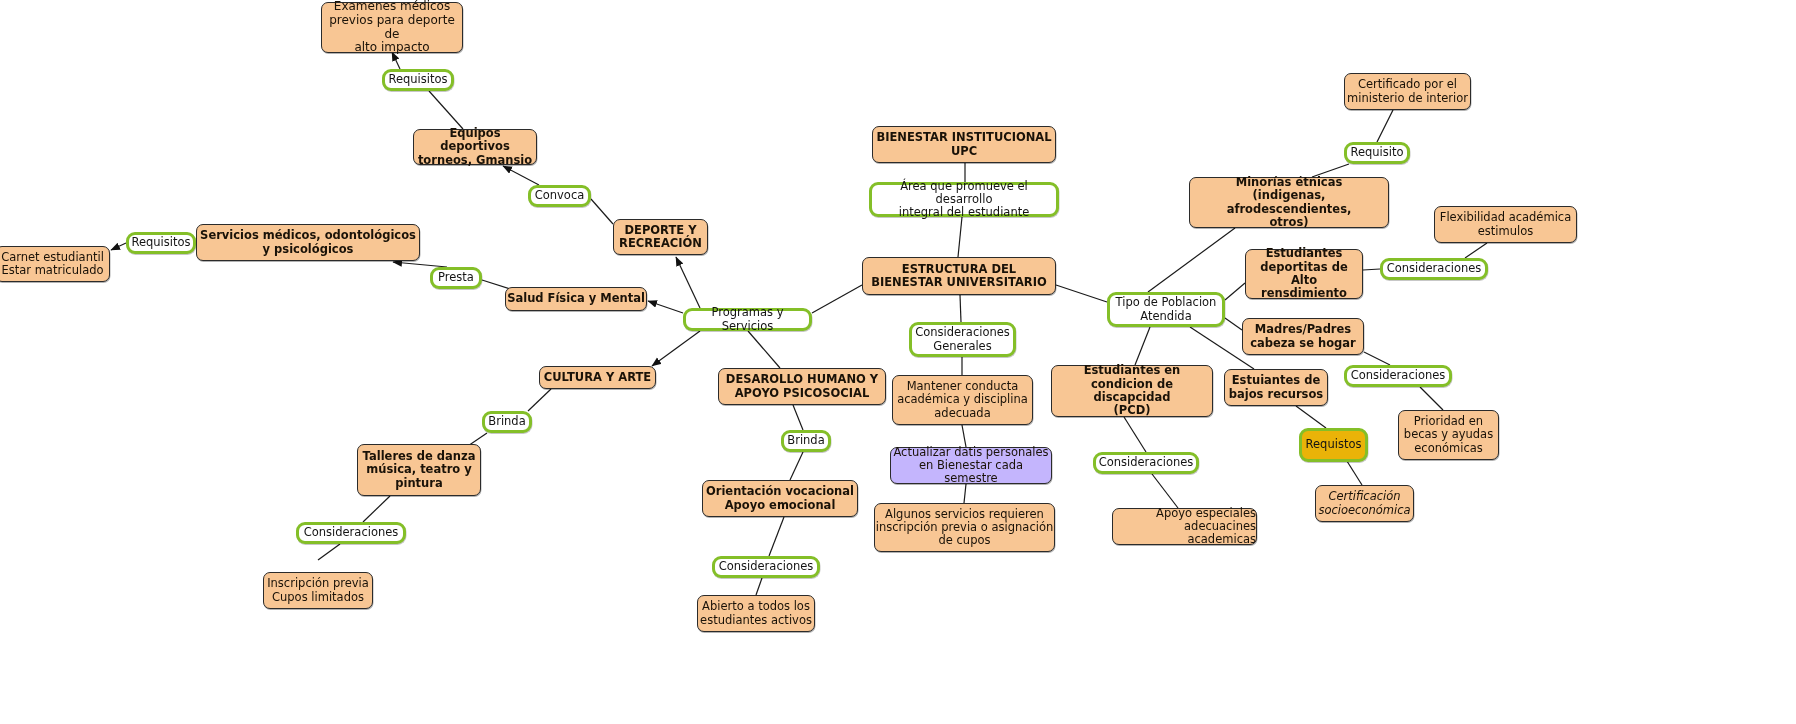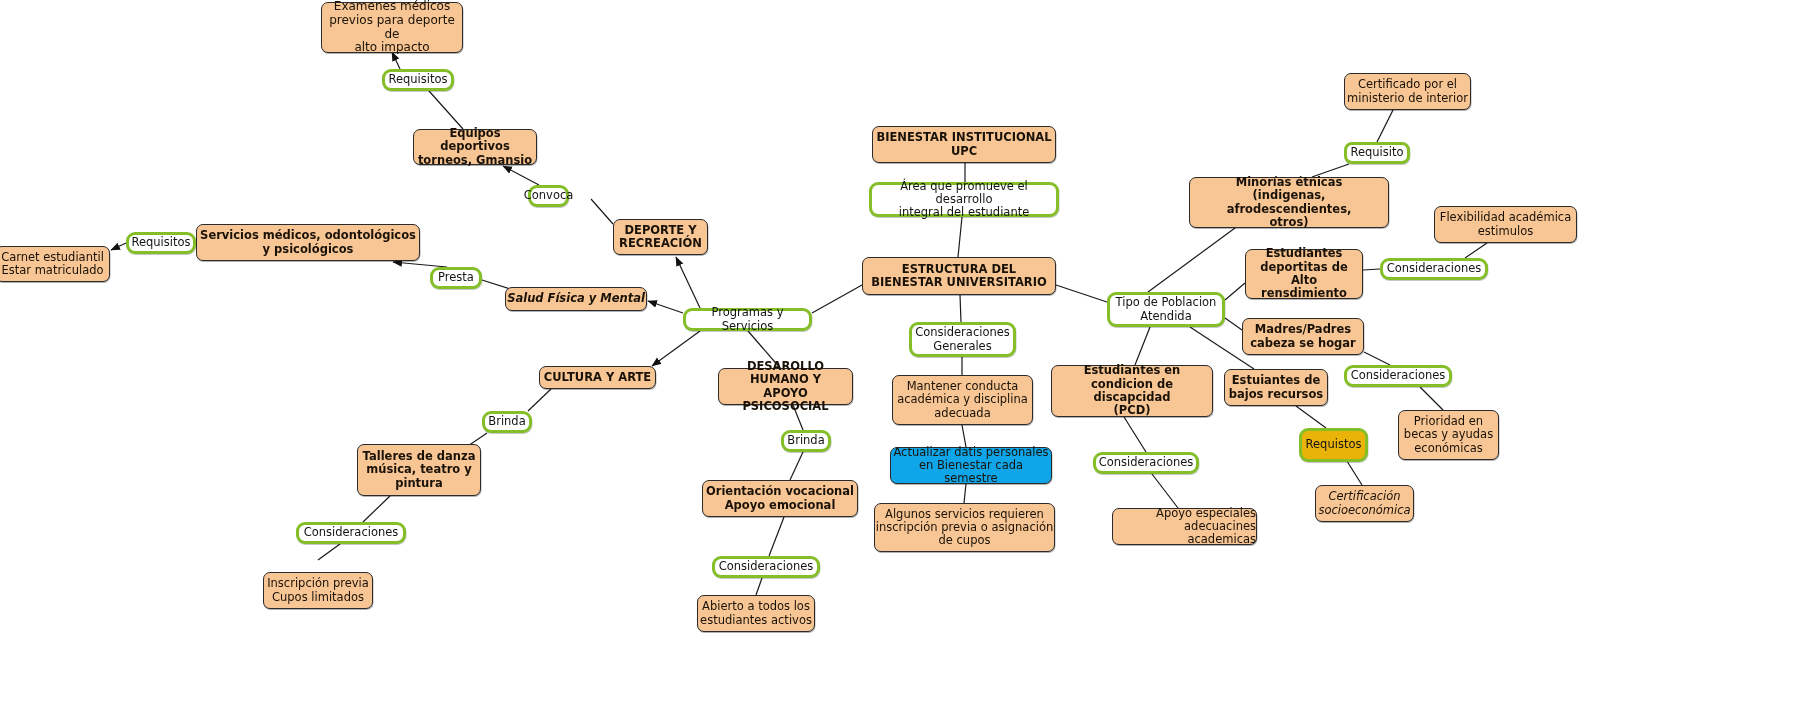--- a/index.html
+++ b/index.html
@@ -112,66 +112,66 @@
         <line x1="1340" y1="450" x2="1362" y2="485" stroke="#1a1a1a" stroke-width="1.2"></line>
       </g>
   </svg>
   <div id="node-layer">
       <div class="node concept" style="left: 321px; top: 2px; width: 142px; height: 51px; font-size: 12px; background: rgb(248, 198, 148); border-color: rgb(43, 43, 43);">Examenes médicos
 previos para deporte de
 alto impacto</div>
       <div class="node link" style="left: 382px; top: 69px; width: 72px; height: 22px; font-size: 11.5px; border-color: rgb(132, 191, 40); background: rgb(255, 255, 255);">Requisitos</div>
       <div class="node concept bold" style="left: 413px; top: 129px; width: 124px; height: 36px; font-size: 11.5px; background: rgb(248, 198, 148); border-color: rgb(43, 43, 43);">Equipos deportivos
 torneos, Gmansio</div>
-      <div class="node link" style="left: 528px; top: 185px; width: 41px; height: 22px; font-size: 11.5px; border-color: rgb(132, 191, 40); background: rgb(255, 255, 255);">Convoca</div>
+      <div class="node link" style="left: 528px; top: 185px; width: 63px; height: 22px; font-size: 11.5px; border-color: rgb(132, 191, 40); background: rgb(255, 255, 255);">Convoca</div>
       <div class="node concept bold" style="left: 613px; top: 219px; width: 95px; height: 36px; font-size: 11.5px; background: rgb(248, 198, 148); border-color: rgb(43, 43, 43);">DEPORTE Y
 RECREACIÓN</div>
       <div class="node concept" style="left: -5px; top: 246px; width: 115px; height: 36px; font-size: 11.5px; background: rgb(248, 198, 148); border-color: rgb(43, 43, 43);">Carnet estudiantil
 Estar matriculado</div>
       <div class="node link" style="left: 126px; top: 232px; width: 70px; height: 22px; font-size: 11.5px; border-color: rgb(132, 191, 40); background: rgb(255, 255, 255);">Requisitos</div>
       <div class="node concept bold" style="left: 196px; top: 224px; width: 224px; height: 37px; font-size: 11.5px; background: rgb(248, 198, 148); border-color: rgb(43, 43, 43);">Servicios médicos, odontológicos
 y psicológicos</div>
       <div class="node link" style="left: 430px; top: 267px; width: 52px; height: 22px; font-size: 11.5px; border-color: rgb(132, 191, 40); background: rgb(255, 255, 255);">Presta</div>
-      <div class="node concept bold" style="left: 505px; top: 287px; width: 142px; height: 24px; font-size: 11.5px; background: rgb(248, 198, 148); border-color: rgb(43, 43, 43); font-style: italic;">Salud Física y Mental</div>
+      <div class="node concept bold" style="left: 505px; top: 287px; width: 142px; height: 24px; font-size: 11.5px; background: rgb(248, 198, 148); border-color: rgb(43, 43, 43);">Salud Física y Mental</div>
       <div class="node link" style="left: 683px; top: 308px; width: 129px; height: 23px; font-size: 11.5px; border-color: rgb(132, 191, 40); background: rgb(255, 255, 255);">Programas y Servicios</div>
       <div class="node concept bold" style="left: 539px; top: 366px; width: 117px; height: 23px; font-size: 11.5px; background: rgb(248, 198, 148); border-color: rgb(43, 43, 43);">CULTURA Y ARTE</div>
       <div class="node link" style="left: 482px; top: 411px; width: 50px; height: 22px; font-size: 11.5px; border-color: rgb(132, 191, 40); background: rgb(255, 255, 255);">Brinda</div>
       <div class="node concept bold" style="left: 357px; top: 444px; width: 124px; height: 52px; font-size: 11.5px; background: rgb(248, 198, 148); border-color: rgb(43, 43, 43);">Talleres de danza
 música, teatro y
 pintura</div>
       <div class="node link" style="left: 296px; top: 522px; width: 110px; height: 22px; font-size: 11.5px; border-color: rgb(132, 191, 40); background: rgb(255, 255, 255);">Consideraciones</div>
       <div class="node concept" style="left: 263px; top: 560px; width: 110px; height: 37px; font-size: 11.5px; background: rgb(248, 198, 148); border-color: rgb(43, 43, 43); margin-top: 12px;">Inscripción previa
 Cupos limitados</div>
-      <div class="node concept bold" style="left: 718px; top: 368px; width: 135px; height: 37px; font-size: 11.5px; background: rgb(248, 198, 148); border-color: rgb(43, 43, 43);">DESAROLLO HUMANO Y
+      <div class="node concept bold" style="left: 718px; top: 368px; width: 168px; height: 37px; font-size: 11.5px; background: rgb(248, 198, 148); border-color: rgb(43, 43, 43);">DESAROLLO HUMANO Y
 APOYO PSICOSOCIAL</div>
       <div class="node link" style="left: 781px; top: 430px; width: 50px; height: 22px; font-size: 11.5px; border-color: rgb(132, 191, 40); background: rgb(255, 255, 255);">Brinda</div>
       <div class="node concept bold" style="left: 702px; top: 480px; width: 156px; height: 37px; font-size: 11.5px; background: rgb(248, 198, 148); border-color: rgb(43, 43, 43);">Orientación vocacional
 Apoyo emocional</div>
       <div class="node link" style="left: 712px; top: 556px; width: 108px; height: 22px; font-size: 11.5px; border-color: rgb(132, 191, 40); background: rgb(255, 255, 255);">Consideraciones</div>
       <div class="node concept" style="left: 697px; top: 595px; width: 118px; height: 37px; font-size: 11.5px; background: rgb(248, 198, 148); border-color: rgb(43, 43, 43);">Abierto a todos los
 estudiantes activos</div>
       <div class="node concept bold" style="left: 872px; top: 126px; width: 184px; height: 37px; font-size: 11.5px; background: rgb(248, 198, 148); border-color: rgb(43, 43, 43);">BIENESTAR INSTITUCIONAL
 UPC</div>
       <div class="node link" style="left: 869px; top: 182px; width: 190px; height: 35px; font-size: 11.5px; border-color: rgb(132, 191, 40); background: rgb(255, 255, 255);">Área que promueve el desarrollo
 integral del estudiante</div>
       <div class="node concept bold" style="left: 862px; top: 257px; width: 194px; height: 38px; font-size: 11.5px; background: rgb(248, 198, 148); border-color: rgb(43, 43, 43);">ESTRUCTURA DEL
 BIENESTAR UNIVERSITARIO</div>
       <div class="node link" style="left: 909px; top: 322px; width: 107px; height: 35px; font-size: 11.5px; border-color: rgb(132, 191, 40); background: rgb(255, 255, 255);">Consideraciones
 Generales</div>
       <div class="node concept" style="left: 892px; top: 375px; width: 141px; height: 50px; font-size: 11.5px; background: rgb(248, 198, 148); border-color: rgb(43, 43, 43);">Mantener conducta
 académica y disciplina
 adecuada</div>
-      <div class="node concept" style="left: 890px; top: 447px; width: 162px; height: 37px; font-size: 11.5px; background: #0ea5e9; border-color: rgb(43, 43, 43);">Actualizar datis personales
+      <div class="node concept" style="left: 890px; top: 447px; width: 162px; height: 37px; font-size: 11.5px; background: #c4b5fd; border-color: rgb(43, 43, 43);">Actualizar datis personales
 en Bienestar cada semestre</div>
       <div class="node concept" style="left: 874px; top: 503px; width: 181px; height: 49px; font-size: 11.5px; background: rgb(248, 198, 148); border-color: rgb(43, 43, 43);">Algunos servicios requieren
 inscripción previa o asignación
 de cupos</div>
       <div class="node concept" style="left: 1344px; top: 73px; width: 127px; height: 37px; font-size: 11.5px; background: rgb(248, 198, 148); border-color: rgb(43, 43, 43);">Certificado por el
 ministerio de interior</div>
-      <div class="node link" style="left: 1344px; top: 142px; width: 66px; height: 22px; font-size: 11.5px; border-color: rgb(132, 191, 40); background: rgb(255, 255, 255); border-radius: 8px;">Requisito</div>
+      <div class="node link" style="left: 1344px; top: 142px; width: 66px; height: 22px; font-size: 11.5px; border-color: rgb(132, 191, 40); background: rgb(255, 255, 255);">Requisito</div>
       <div class="node concept bold" style="left: 1189px; top: 177px; width: 200px; height: 51px; font-size: 11.5px; background: rgb(248, 198, 148); border-color: rgb(43, 43, 43);">Minorías étnicas
 (indigenas, afrodescendientes,
 otros)</div>
       <div class="node concept" style="left: 1434px; top: 206px; width: 143px; height: 37px; font-size: 11.5px; background: rgb(248, 198, 148); border-color: rgb(43, 43, 43);">Flexibilidad académica
 estimulos</div>
       <div class="node concept bold" style="left: 1245px; top: 249px; width: 118px; height: 50px; font-size: 11.5px; background: rgb(248, 198, 148); border-color: rgb(43, 43, 43);">Estudiantes
 deportitas de
 Alto rensdimiento</div>
       <div class="node link" style="left: 1380px; top: 258px; width: 108px; height: 22px; font-size: 11.5px; border-color: rgb(132, 191, 40); background: rgb(255, 255, 255);">Consideraciones</div>
       <div class="node link" style="left: 1107px; top: 292px; width: 118px; height: 35px; font-size: 11.5px; border-color: rgb(132, 191, 40); background: rgb(255, 255, 255);">Tipo de Poblacion

